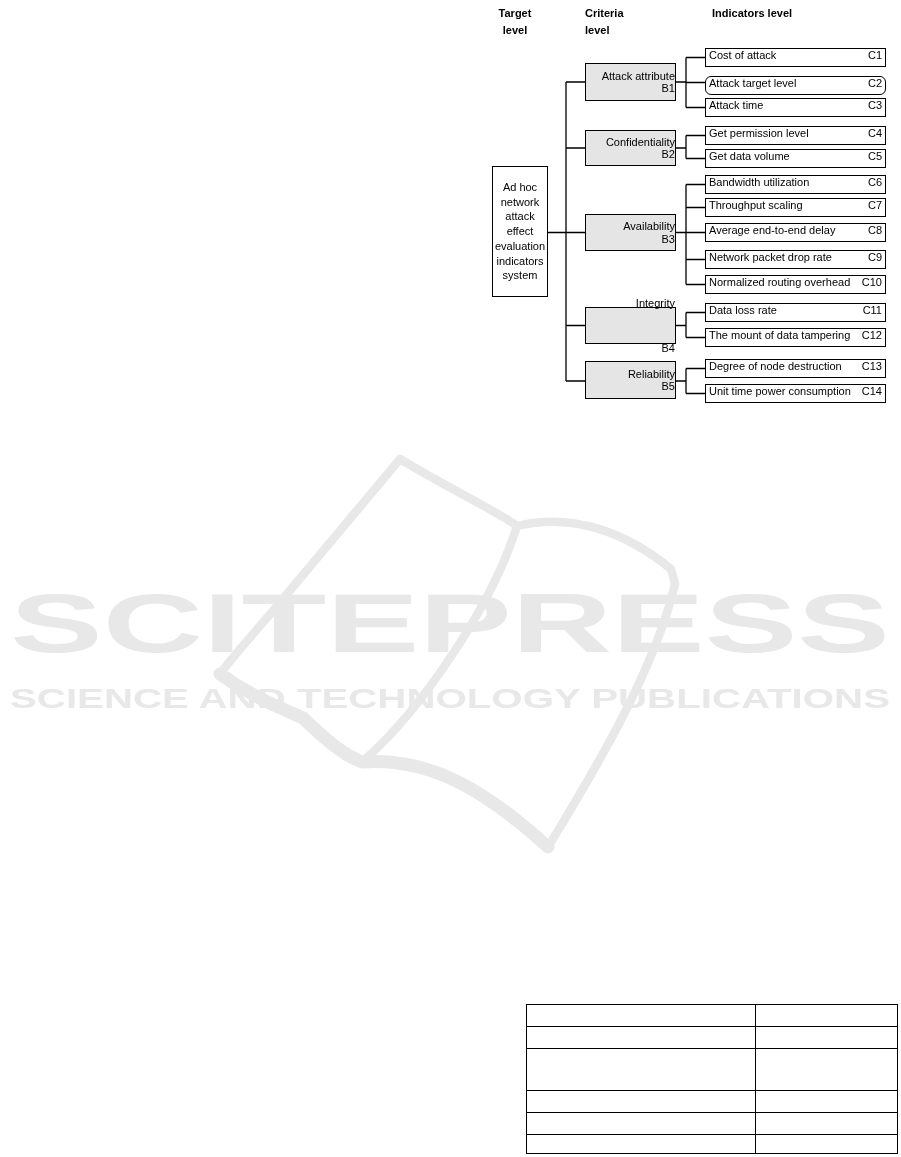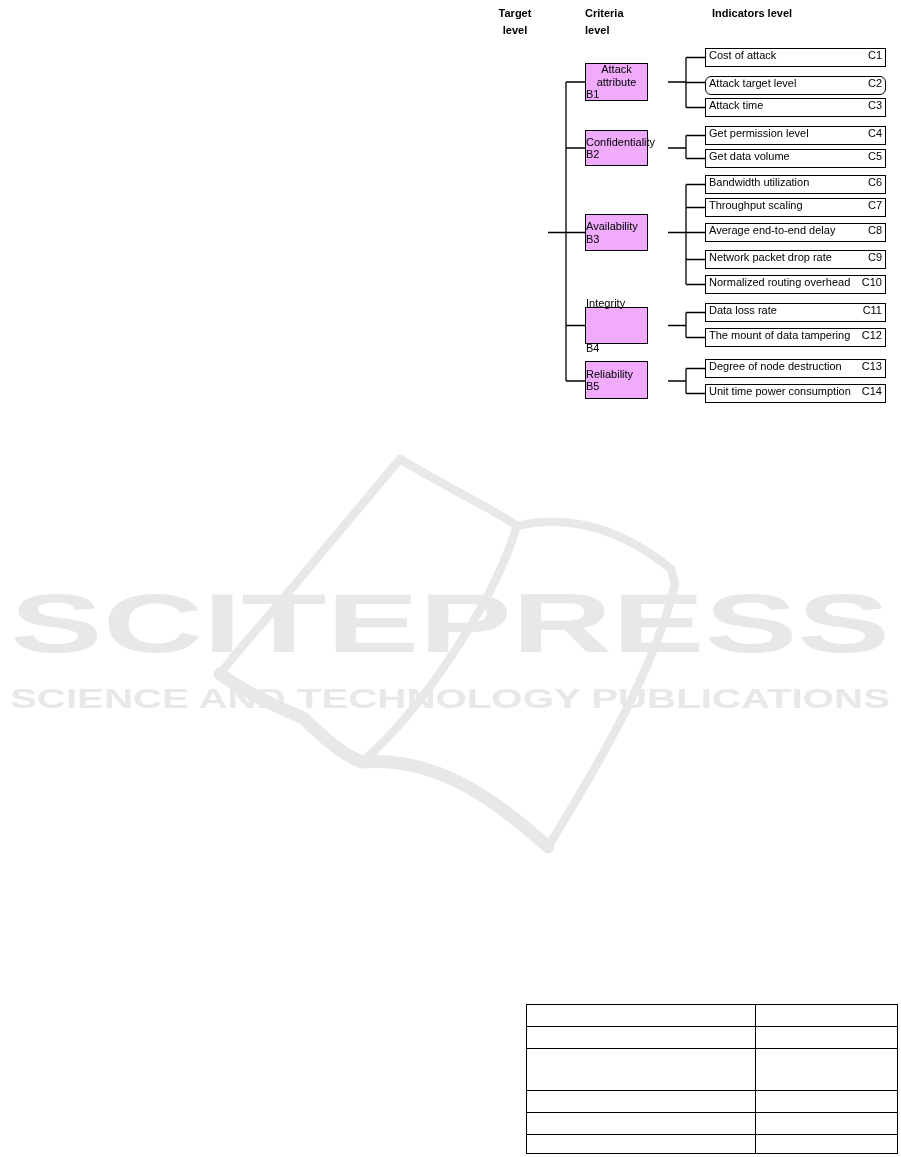--- a/index.html
+++ b/index.html
@@ -17,23 +17,23 @@
   .hdr-indicators{left:712px;width:84px;text-align:left;}
   
   .tbox{
     position:absolute;left:492px;top:166px;width:56px;height:131px;
     border:1.3px solid #000;background:#fff;box-sizing:border-box;
     display:flex;align-items:center;justify-content:center;
     text-align:center;font-size:11px;line-height:14.7px;
   }
   
   .bbox{
-    position:absolute;left:585px;width:63px;
-    border:1.3px solid #000;background:#f0abfc;box-sizing:border-box;
-    display:flex;flex-direction:column;align-items:flex-start;justify-content:center;
+    position:absolute;left:585px;width:91px;
+    border:1.3px solid #000;background:#e5e5e5;box-sizing:border-box;
+    display:flex;flex-direction:column;align-items:flex-end;justify-content:center;
     text-align:center;font-size:11px;line-height:12.5px;
   }
   
   .cbox{
     position:absolute;left:705px;width:181px;height:19px;
     border:1.3px solid #000;background:#fff;box-sizing:border-box;
     display:flex;align-items:flex-start;justify-content:space-between;
     padding:0 3px;font-size:11px;white-space:nowrap;
   }
   .cbox .code{margin-left:2px;}
@@ -74,20 +74,23 @@
       M668 148H686 M686 135.5V158.5 M686 135.5H705 M686 158.5H705
       M668 232.5H686 M686 184.5V284.5 M686 184.5H705 M686 207.5H705 M686 232.5H705 M686 259.5H705 M686 284.5H705
       M668 325.5H686 M686 312.5V337.5 M686 312.5H705 M686 337.5H705
       M668 381H686 M686 368.5V393.5 M686 368.5H705 M686 393.5H705"></path>
   </svg>
 
   <div class="colhdr hdr-target">Target level</div>
   <div class="colhdr hdr-criteria">Criteria level</div>
   <div class="colhdr hdr-indicators">Indicators level</div>
 
+  <div class="tbox">
+    <span>Ad hoc network attack effect evaluation indicators system</span>
+  </div>
 
   <div class="bbox" style="top:63px;height:38px;">
     <div>Attack attribute</div>
     <div>B1</div>
   </div>
   <div class="bbox" style="top:130px;height:36px;">
     <div>Confidentiality</div>
     <div>B2</div>
   </div>
   <div class="bbox" style="top:214px;height:37px;">

